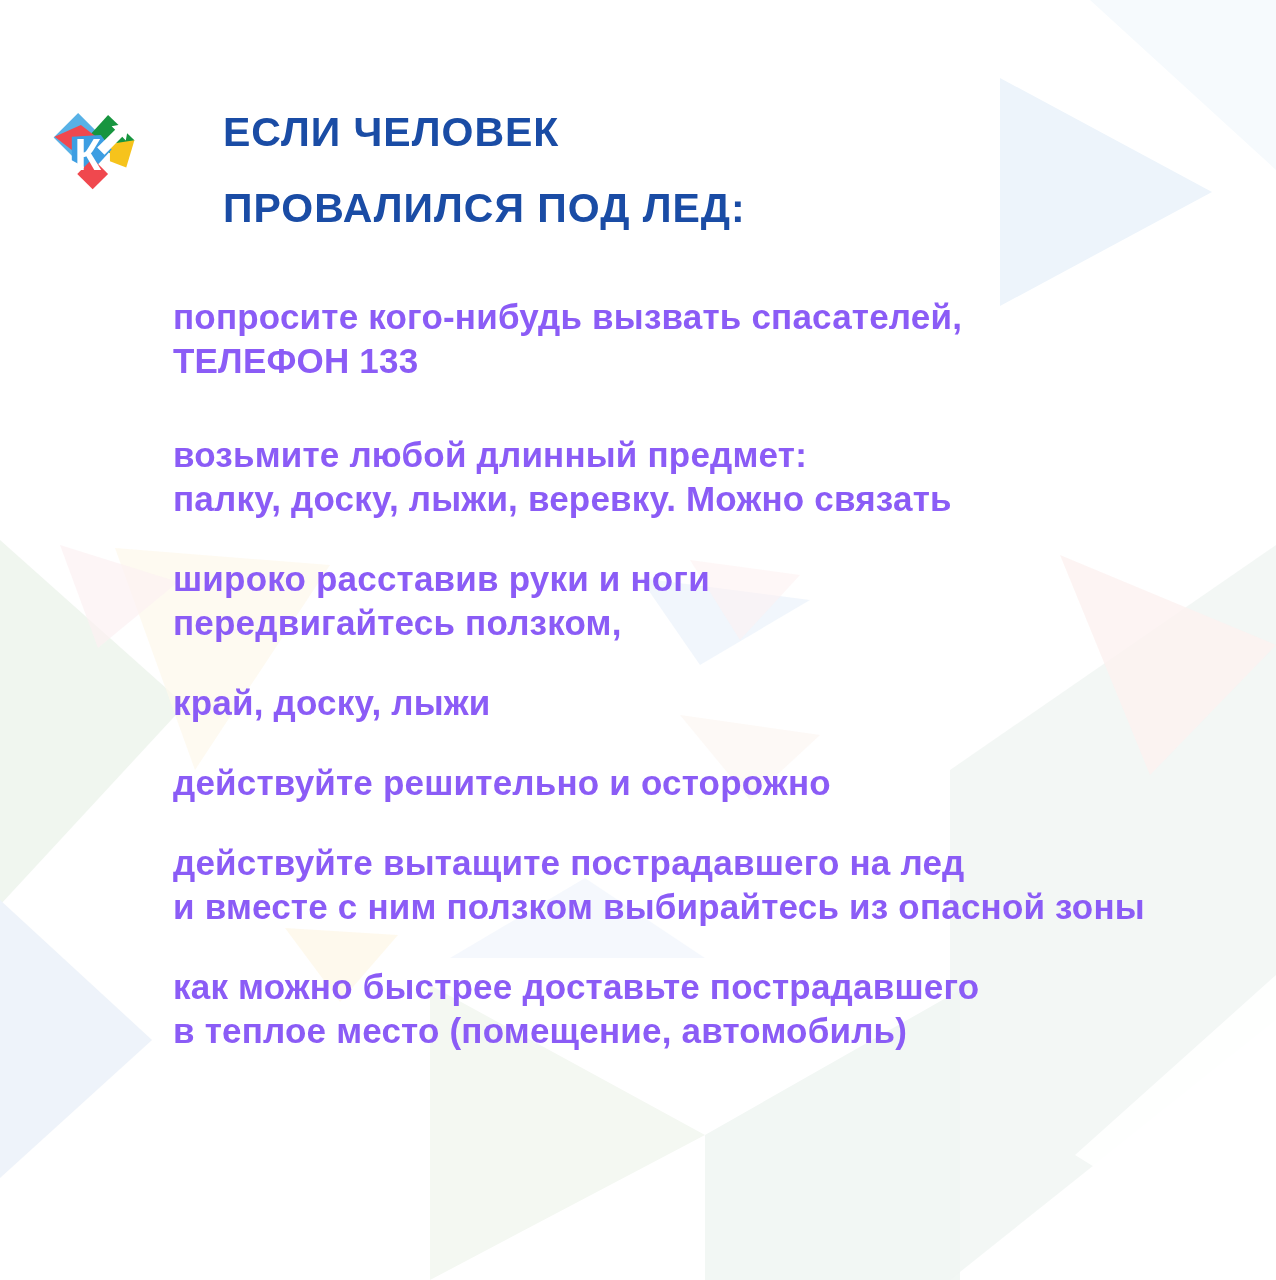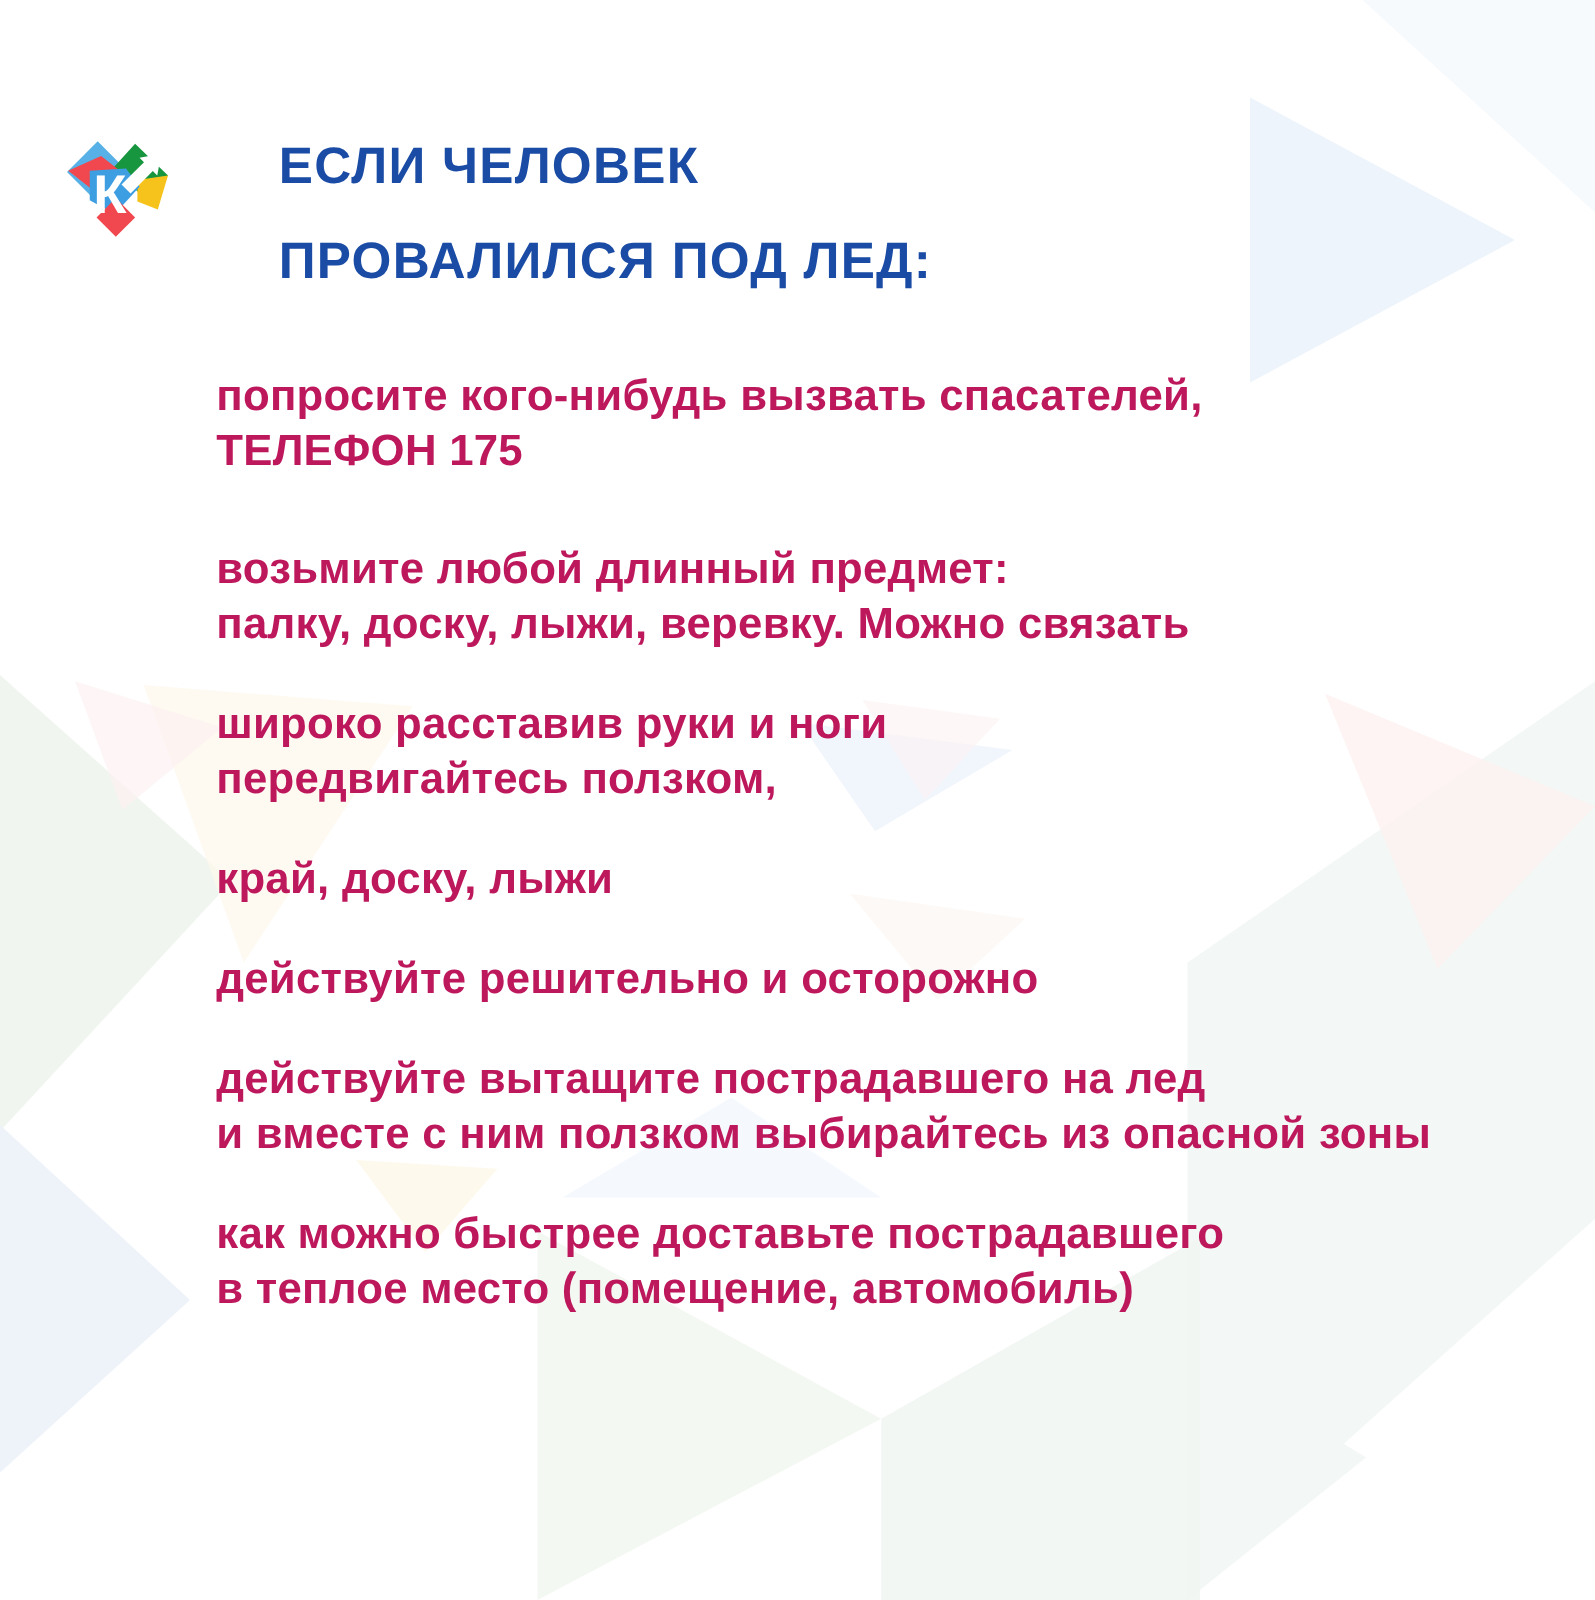--- a/index.html
+++ b/index.html
@@ -57,24 +57,24 @@
     <polygon points="47,64 64,81 47,98 30,81" fill="#f0484e"></polygon>
     <polygon points="52,52 71.8,32.4 67.9,28.5 87,25 83.5,44.1 79.6,40.2 60,60" fill="#ffffff"></polygon>
     <text x="27" y="77" font-size="48" font-weight="bold" font-family="Liberation Sans, DejaVu Sans, sans-serif" fill="#ffffff">К</text>
   </svg>
 
   <div class="heading" style="color: rgb(26, 76, 165);">
     <div>ЕСЛИ ЧЕЛОВЕК</div>
     <div>ПРОВАЛИЛСЯ ПОД ЛЕД:</div>
   </div>
 
-  <div class="instructions" style="color: #be185d;">
+  <div class="instructions" style="color: #8b5cf6;">
       <div class="para">
         <div>попросите кого-нибудь вызвать спасателей,</div>
-        <div>ТЕЛЕФОН 175</div>
+        <div>ТЕЛЕФОН 133</div>
       </div>
       <div class="para">
         <div>возьмите любой длинный предмет:</div>
         <div>палку, доску, лыжи, веревку. Можно связать</div>
       </div>
       <div class="para">
         <div>широко расставив руки и ноги</div>
         <div>передвигайтесь ползком,</div>
       </div>
       <div class="para">

